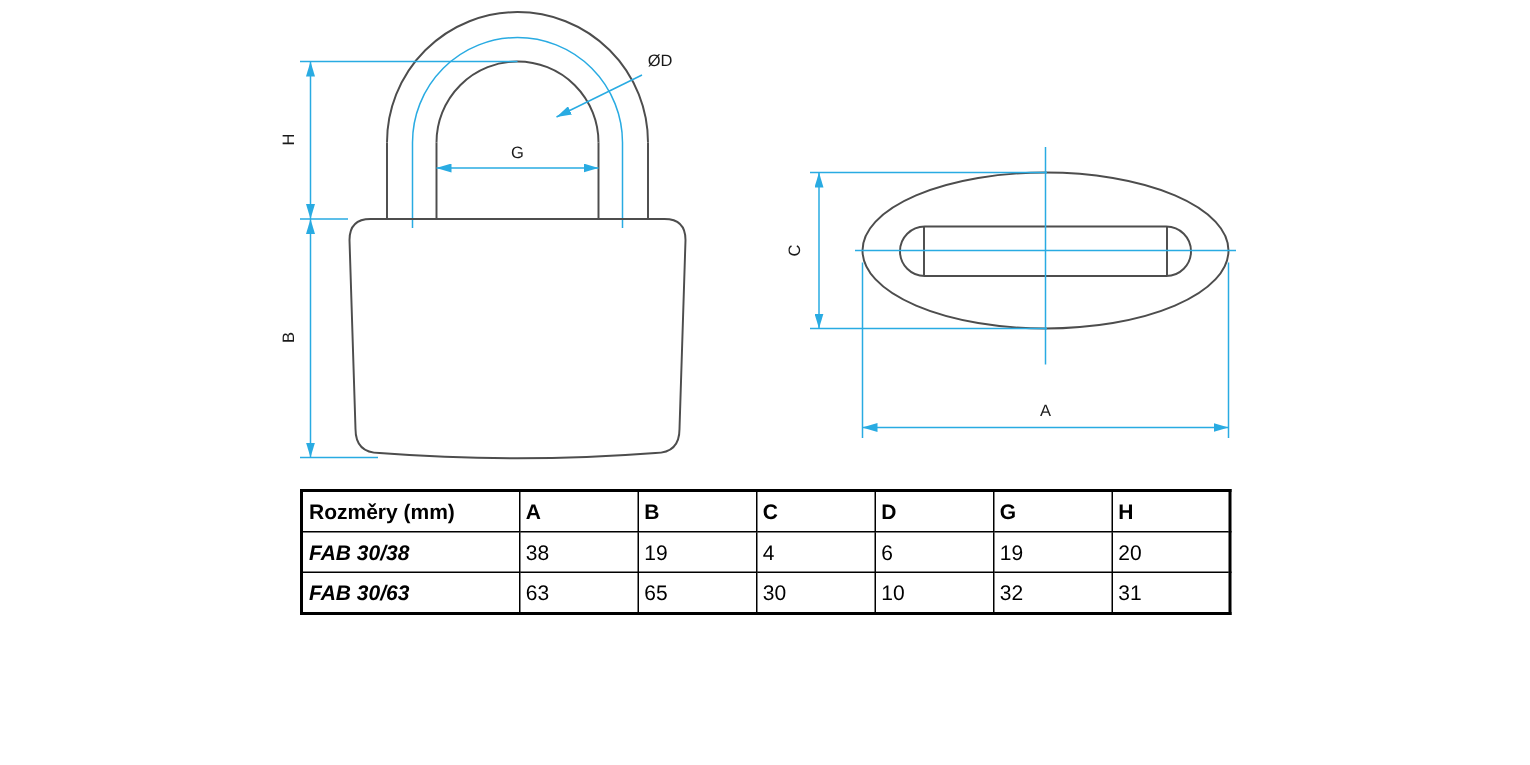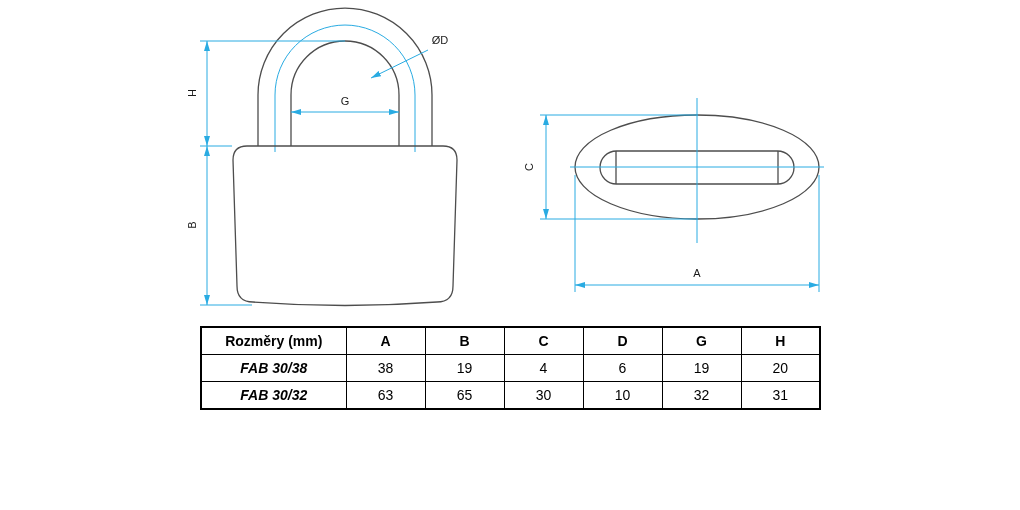--- a/index.html
+++ b/index.html
@@ -7,21 +7,21 @@
     width:1020px;height:510px;background:#ffffff;position:relative;
     font-family:"Liberation Sans",sans-serif;overflow:hidden;
   }
   #drawing{position:absolute;top:0;left:0;}
   .outline{stroke:#4d4d4d;stroke-width:1.3;fill:none;}
   .dim{stroke:#29abe2;stroke-width:1;fill:none;}
   .dim-label{font-family:"Liberation Sans",sans-serif;font-size:11px;fill:#1a1a1a;}
   #table-wrap{position:absolute;left:200px;top:326px;}
   table{border-collapse:collapse;background:#fff;border:2px solid #000;}
   th,td{
-    border:1.5px solid #000;text-align:center;vertical-align:middle;
+    border:1.5px solid #000;text-align:left;vertical-align:middle;
     font-size:14px;color:#000;height:26px;padding:0 4px;
     font-family:"Liberation Sans",sans-serif;
   }
   th{font-weight:bold;}
   td.model{font-weight:bold;font-style:italic;}
   col.c-model{width:145px;}
   col.c-val{width:79px;}
 </style>
 </head>
 <body>
@@ -103,21 +103,21 @@
       <tr>
         <td class="model">FAB 30/38</td>
         <td>38</td>
         <td>19</td>
         <td>4</td>
         <td>6</td>
         <td>19</td>
         <td>20</td>
       </tr>
       <tr>
-        <td class="model">FAB 30/32</td>
+        <td class="model">FAB 30/63</td>
         <td>63</td>
         <td>65</td>
         <td>30</td>
         <td>10</td>
         <td>32</td>
         <td>31</td>
       </tr>
     </tbody>
   </table>
 </div>

